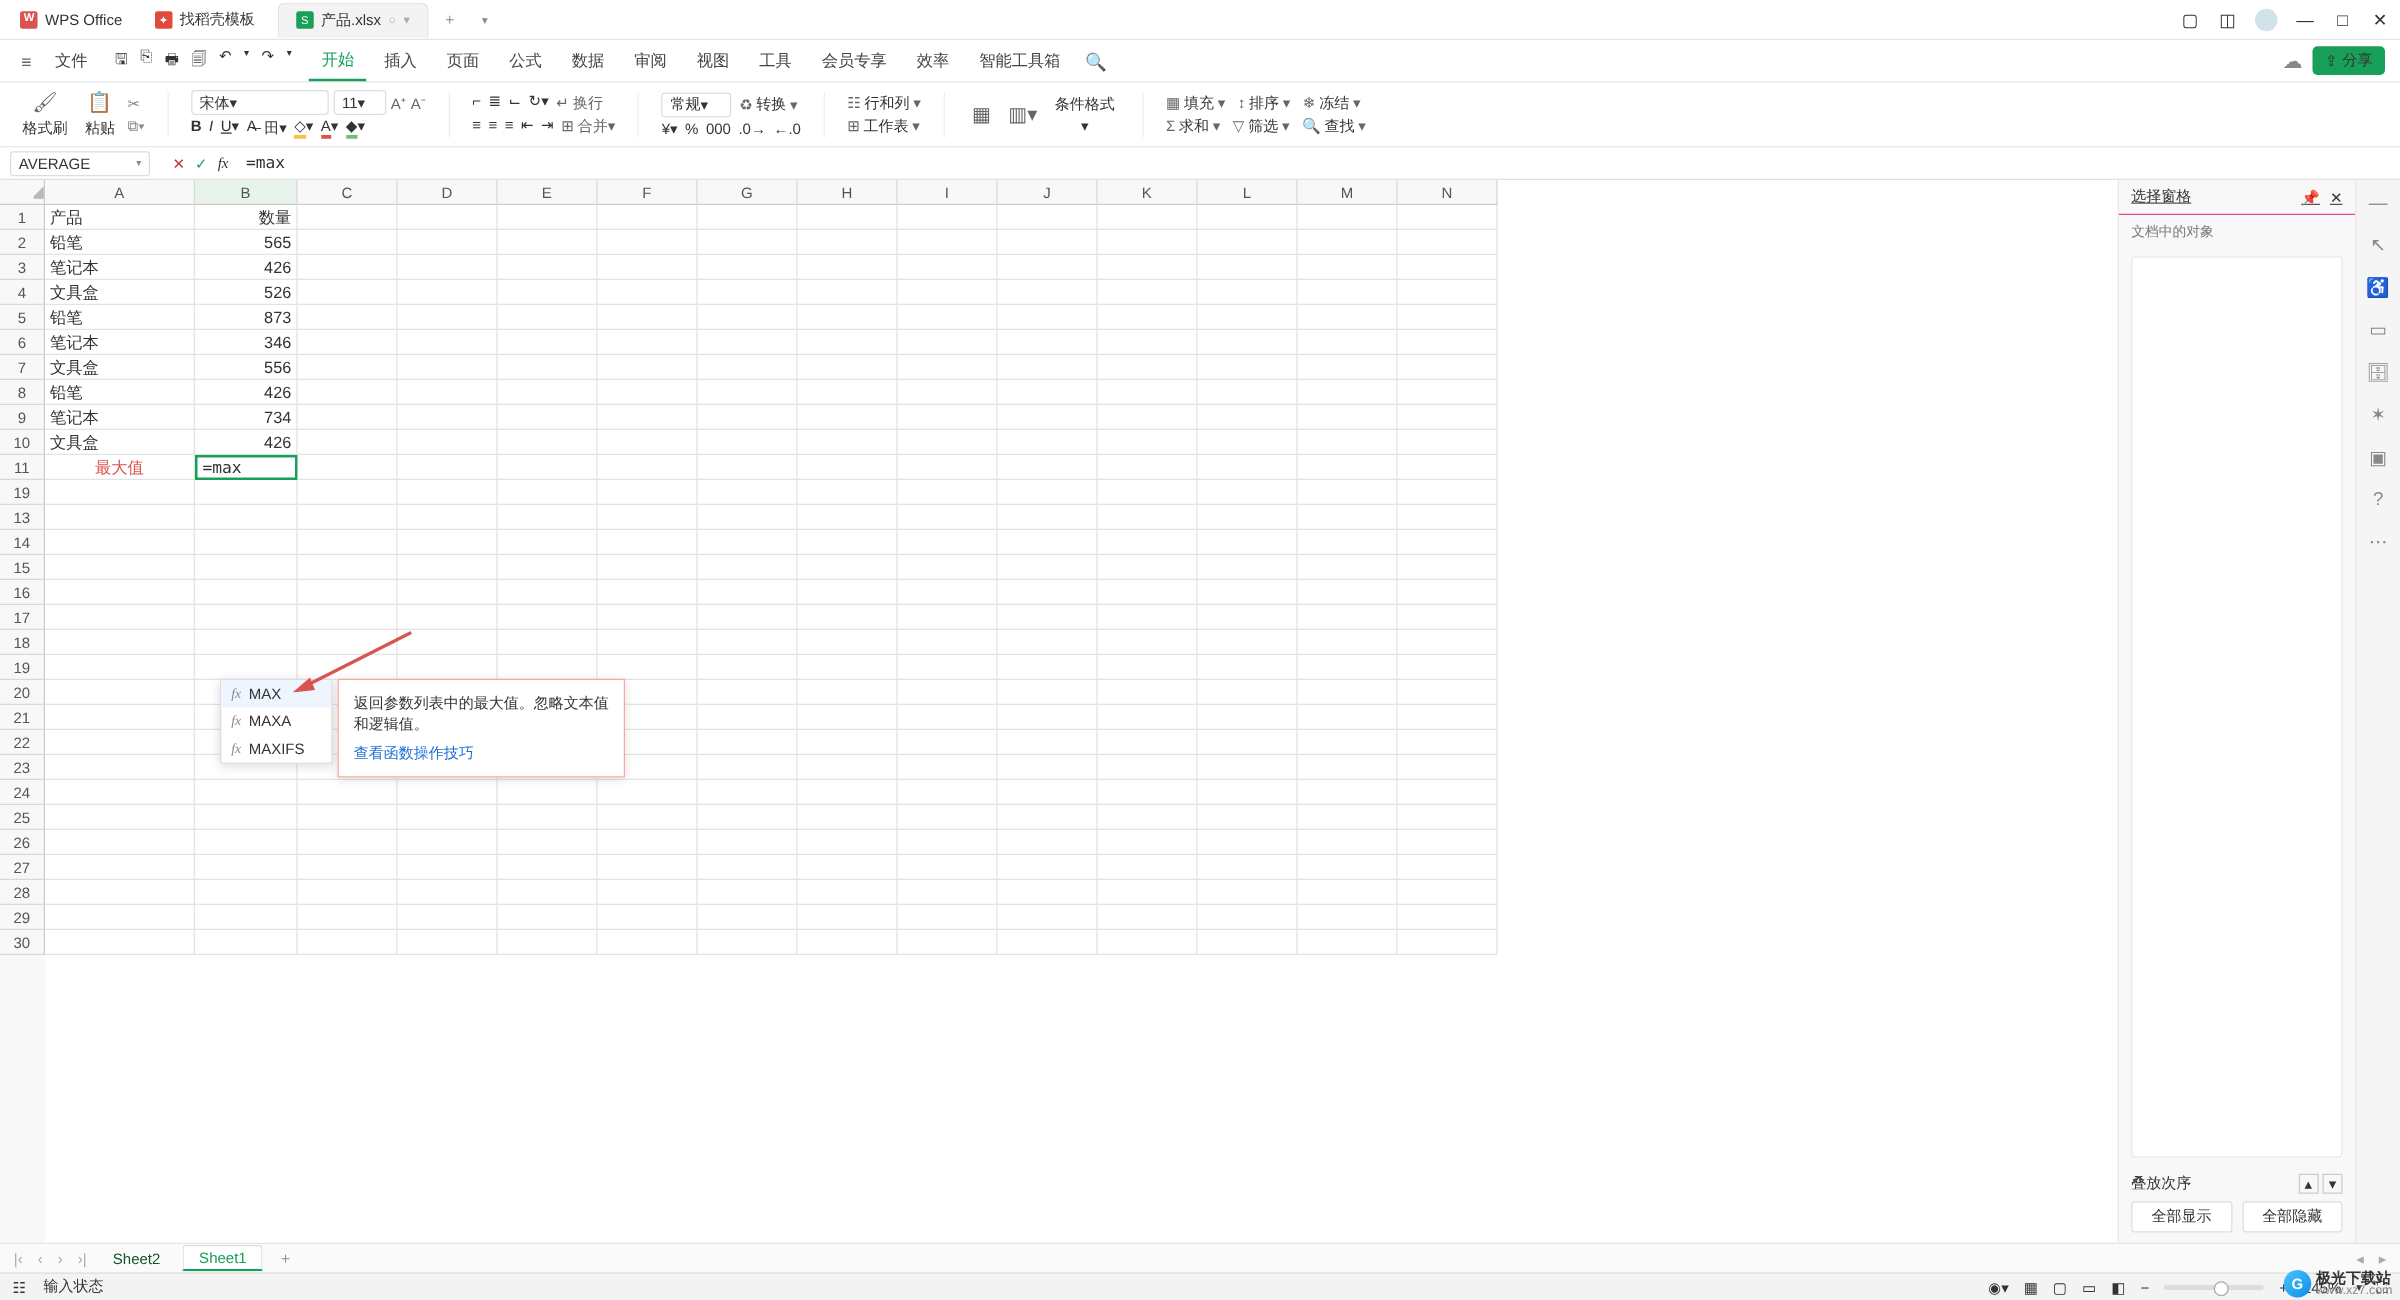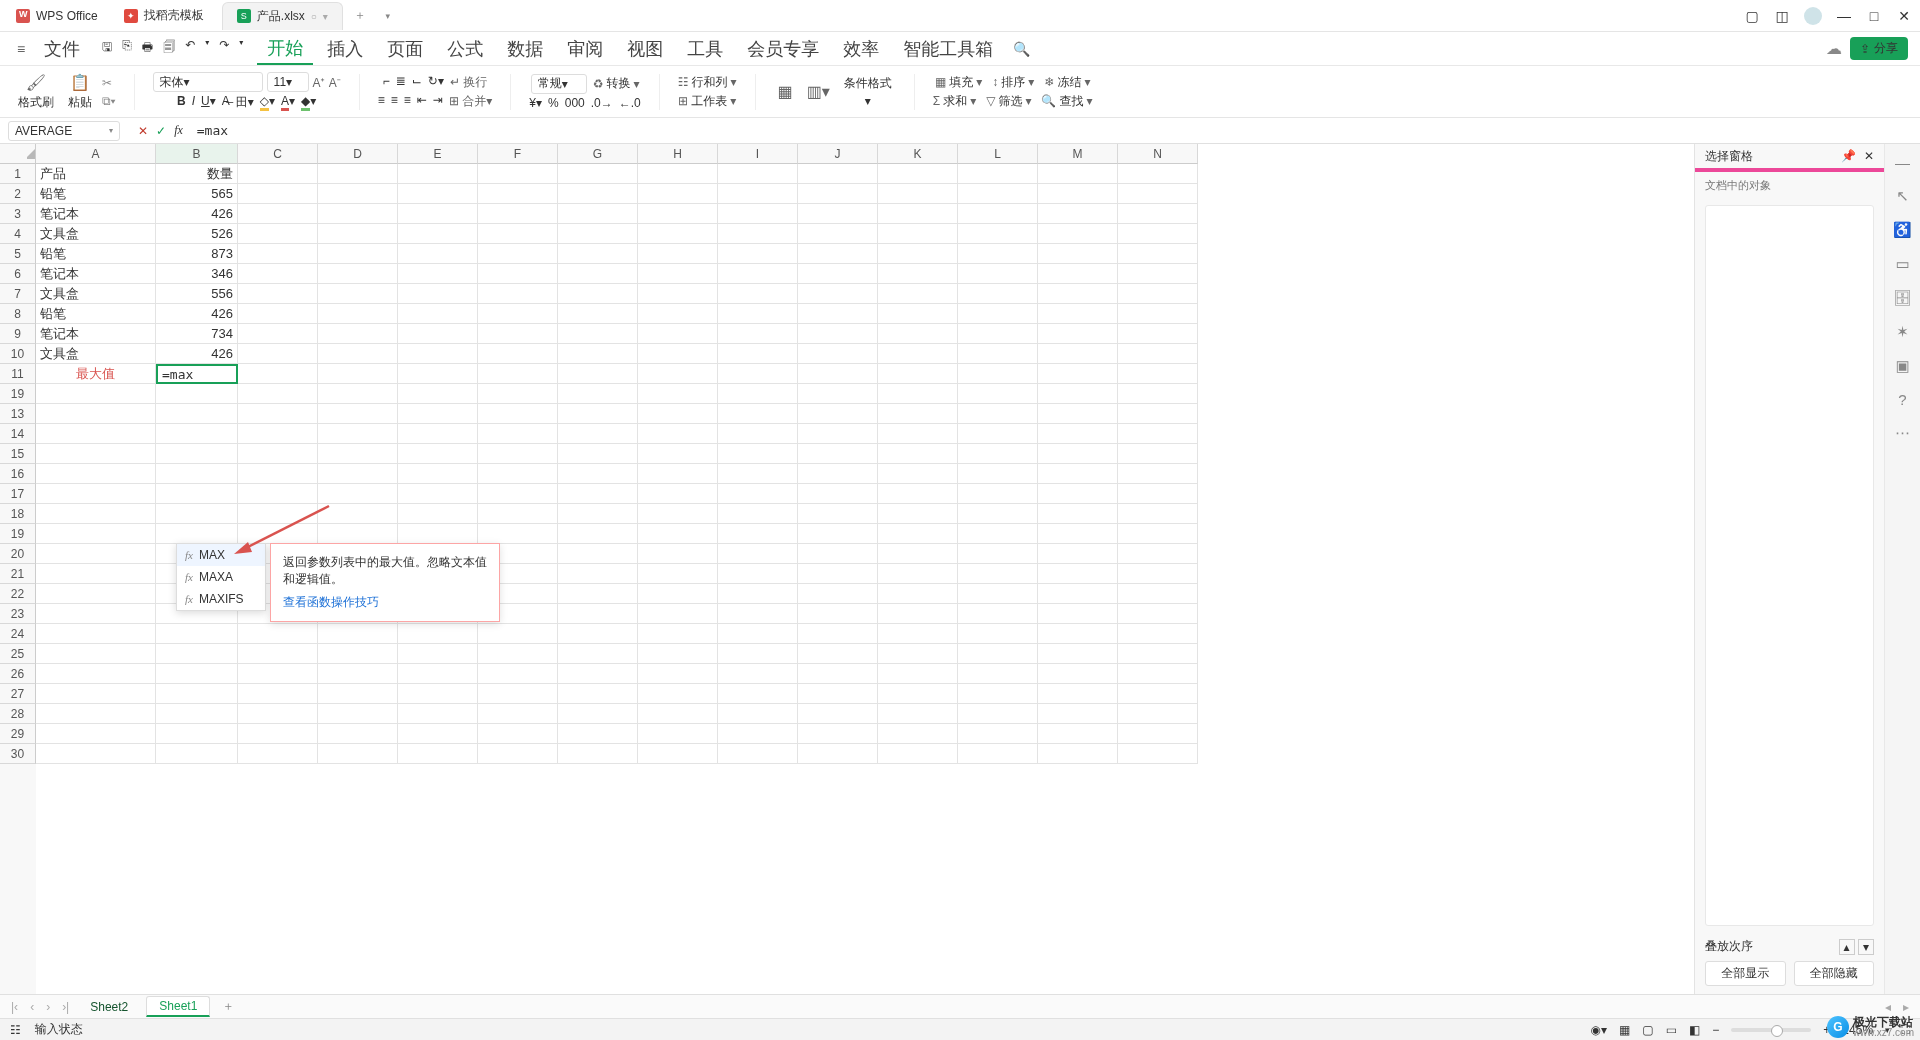--- a/index.html
+++ b/index.html
@@ -15,30 +15,30 @@
 .tab .ico.red{background:#e04a3f;}
 .tab .ico.green{background:#18a058;}
 .tab .dot{color:#aaa;font-size:10px;}
 .newtab{width:22px;height:22px;display:flex;align-items:center;justify-content:center;color:#888;margin-left:6px;}
 .title-right{margin-left:auto;display:flex;gap:14px;align-items:center;color:#666;}
 .title-right .i{width:16px;height:16px;display:flex;align-items:center;justify-content:center;font-size:14px;}
 .avatar{width:18px;height:18px;border-radius:50%;background:#cfe3e8;}
 
 .menubar{height:34px;background:#fff;display:flex;align-items:center;padding:0 12px;gap:4px;border-bottom:1px solid #e8e8e8;position:relative;}
 .menu-left-icon{width:18px;text-align:center;color:#666;font-size:14px;}
-.menubar .menu-item{padding:0 10px;font-size:18px;color:#444;height:100%;display:flex;align-items:center;}
+.menubar .menu-item{padding:0 10px;font-size:13px;color:#444;height:100%;display:flex;align-items:center;}
 .menubar .menu-item.active{color:#18a058;border-bottom:2px solid #18a058;font-weight:500;}
 .qa-row{display:flex;gap:10px;margin-left:8px;margin-right:10px;color:#888;}
 .menubar-right{margin-left:auto;display:flex;align-items:center;gap:8px;}
 .share-btn{background:#18a058;color:#fff;padding:3px 10px;border-radius:4px;font-size:12px;display:flex;align-items:center;gap:4px;}
 .cloud-icon{color:#888;font-size:16px;}
 .search-icon{color:#888;font-size:14px;margin-left:6px;}
 
 .ribbon{height:52px;background:#fff;display:flex;align-items:center;padding:6px 14px;gap:18px;border-bottom:1px solid #e5e5e5;}
-.rgroup{display:flex;flex-direction:column;gap:2px;align-items:center;}
+.rgroup{display:flex;flex-direction:column;gap:2px;}
 .rgroup.row{flex-direction:row;gap:6px;align-items:center;}
 .rbtn{display:flex;flex-direction:column;align-items:center;gap:2px;font-size:11px;color:#666;padding:0 4px;}
 .rbtn .ic{font-size:16px;color:#666;}
 .small{display:flex;gap:6px;color:#888;font-size:13px;}
 .font-select{border:1px solid #ddd;border-radius:3px;height:20px;display:flex;align-items:center;padding:0 6px;font-size:12px;color:#555;}
 .sep{width:1px;height:36px;background:#eee;}
 .mini{font-size:12px;color:#666;display:flex;align-items:center;gap:3px;}
 
 .formulabar{height:26px;background:#fff;display:flex;align-items:center;border-bottom:1px solid #e0e0e0;gap:0;padding-left:8px;}
 .namebox{width:112px;border:1px solid #ddd;height:20px;display:flex;align-items:center;justify-content:space-between;padding:0 6px;font-size:12px;border-radius:3px;margin-right:10px;}
@@ -72,21 +72,21 @@
 .ac-popup{position:absolute;left:176px;top:399px;background:#fff;border:1px solid #ddd;box-shadow:0 2px 8px rgba(0,0,0,.15);width:90px;z-index:10;}
 .ac-item{display:flex;align-items:center;gap:6px;padding:4px 8px;font-size:12px;}
 .ac-item.sel{background:#eef5ff;}
 .ac-item .fx{font-style:italic;font-family:serif;color:#888;font-size:11px;}
 .ac-tip{position:absolute;left:270px;top:399px;background:#fff;border:1px solid #fca5a5;box-shadow:0 2px 8px rgba(0,0,0,.12);padding:10px 12px;font-size:12px;width:230px;z-index:10;}
 .ac-tip .link{color:#1b6fd6;margin-top:6px;display:block;}
 
 .arrow{position:absolute;left:234px;top:360px;width:100px;height:50px;z-index:11;pointer-events:none;}
 
 .rightpanel{width:190px;background:#f8f8f8;border-left:1px solid #e3e3e3;display:flex;flex-direction:column;}
-.rp-head{height:28px;display:flex;align-items:center;justify-content:space-between;padding:0 10px;font-size:12px;color:#555;border-bottom:4px solid #ec4899;}
+.rp-head{height:28px;display:flex;align-items:center;justify-content:space-between;padding:0 10px;font-size:12px;color:#555;border-bottom:1px solid #ec4899;text-decoration:underline;}
 .rp-head .tools{display:flex;gap:8px;color:#999;}
 .rp-sub{padding:6px 10px;font-size:11px;color:#777;}
 .rp-box{flex:1;margin:6px 10px;background:#fff;border:1px solid #e8e8e8;border-radius:3px;}
 .rp-foot{padding:6px 10px;display:flex;align-items:center;justify-content:space-between;font-size:12px;color:#666;}
 .rp-btns{display:flex;gap:8px;padding:0 10px 8px;}
 .rp-btns .b{flex:1;border:1px solid #ddd;background:#fff;text-align:center;padding:3px 0;border-radius:3px;font-size:12px;}
 
 .iconstrip{width:36px;background:#f5f5f5;display:flex;flex-direction:column;align-items:center;gap:16px;padding-top:10px;border-left:1px solid #e8e8e8;}
 .iconstrip .si{font-size:15px;color:#888;}
 

